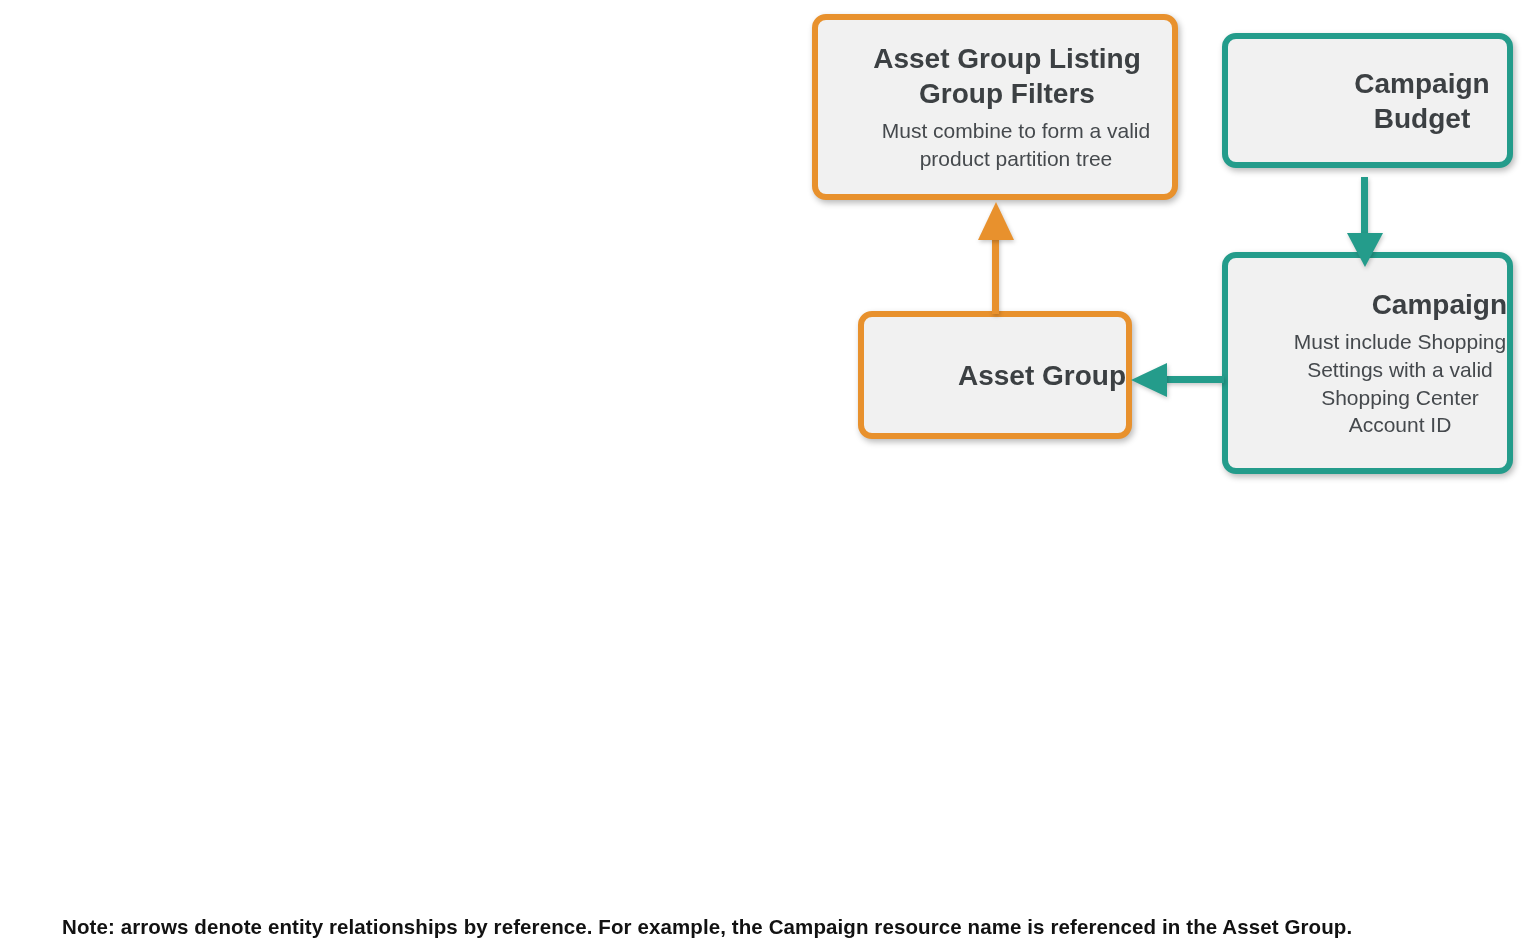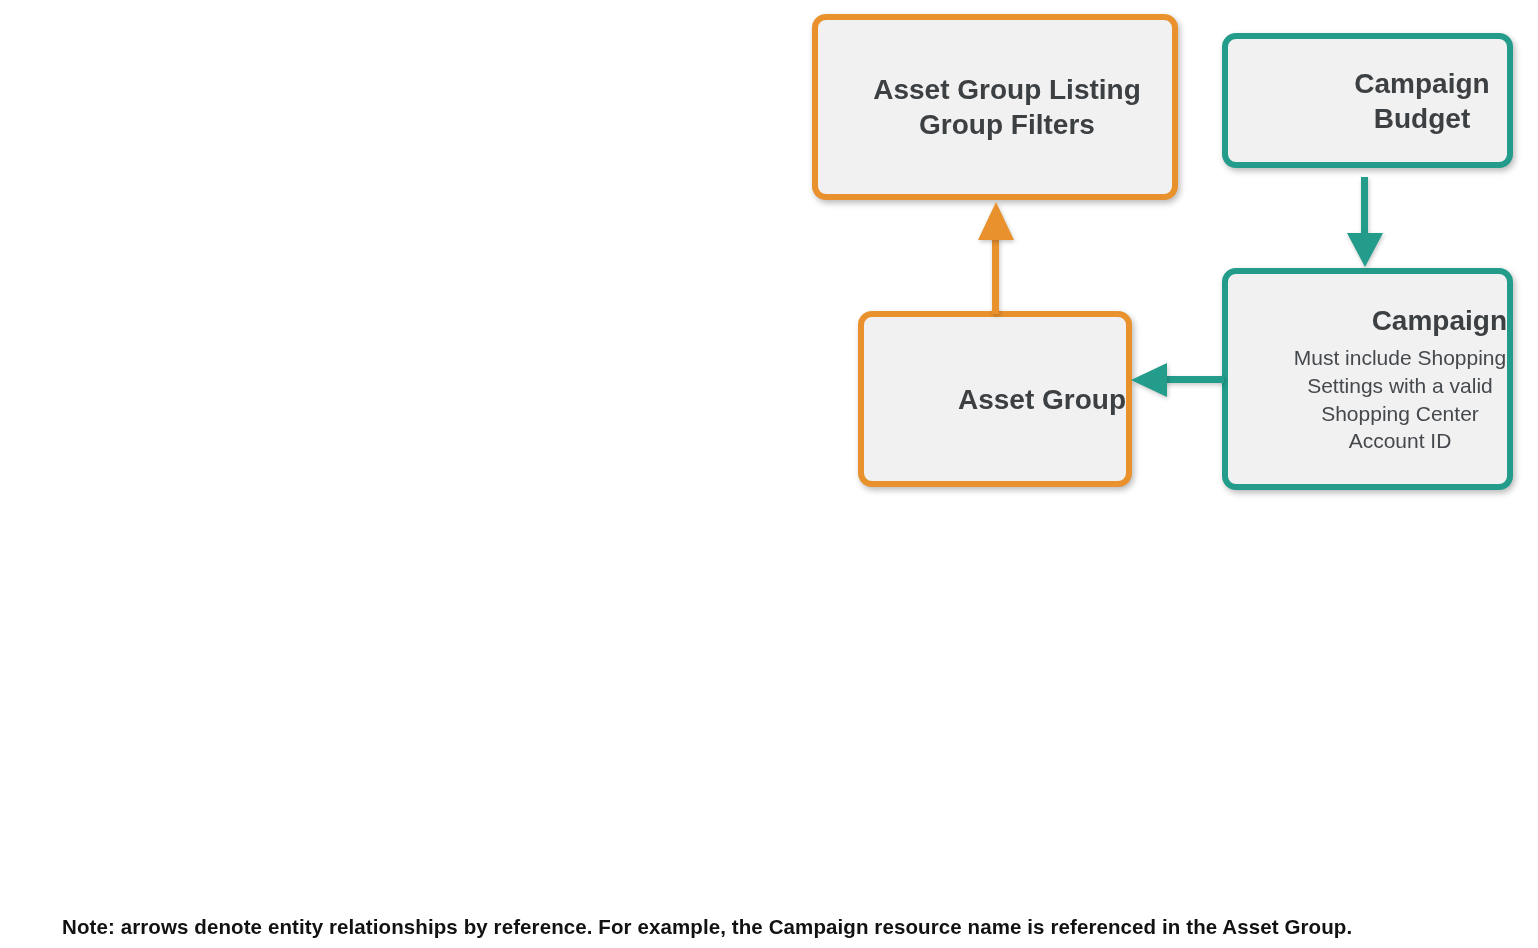--- a/index.html
+++ b/index.html
@@ -40,23 +40,23 @@
     margin-top: 6px;
   }
 
   #node-listing-filters { left: 812px; top: 14px;  width: 366px; height: 186px; }
   #node-listing-filters .node-title   { max-width: 330px; }
   #node-listing-filters .node-subtitle{ max-width: 312px; }
 
   #node-campaign-budget { left: 1222px; top: 33px; width: 291px; height: 135px; }
   #node-campaign-budget .node-title { max-width: 170px; }
 
-  #node-asset-group { left: 858px; top: 311px; width: 274px; height: 176px; }
+  #node-asset-group { left: 858px; top: 311px; width: 274px; height: 128px; }
 
-  #node-campaign { left: 1222px; top: 268px; width: 291px; height: 222px; }
+  #node-campaign { left: 1222px; top: 252px; width: 291px; height: 222px; }
   #node-campaign .node-subtitle { max-width: 214px; }
 
   
   .arrow-part { position: absolute; }
   .stem-orange { background: #E8912D; }
   .stem-teal   { background: #249C8B; }
   .arrow-part { filter: drop-shadow(1px 2px 2px rgba(0,0,0,0.22)); }
 
   
   #arrow-up-stem  { left: 992px; top: 236px; width: 7px; height: 78px; }
@@ -97,20 +97,21 @@
     margin-left: 44px;
   }
 </style>
 </head>
 <body>
 
 <div class="canvas">
 
   <div class="node orange" id="node-listing-filters">
     <div class="node-title">Asset Group Listing Group Filters</div>
+    <div class="node-subtitle">Must combine to form a valid product partition tree</div>
   </div>
 
   <div class="node teal" id="node-campaign-budget">
     <div class="node-title">Campaign Budget</div>
   </div>
 
   <div class="node orange" id="node-asset-group">
     <div class="node-title">Asset Group</div>
   </div>
 

